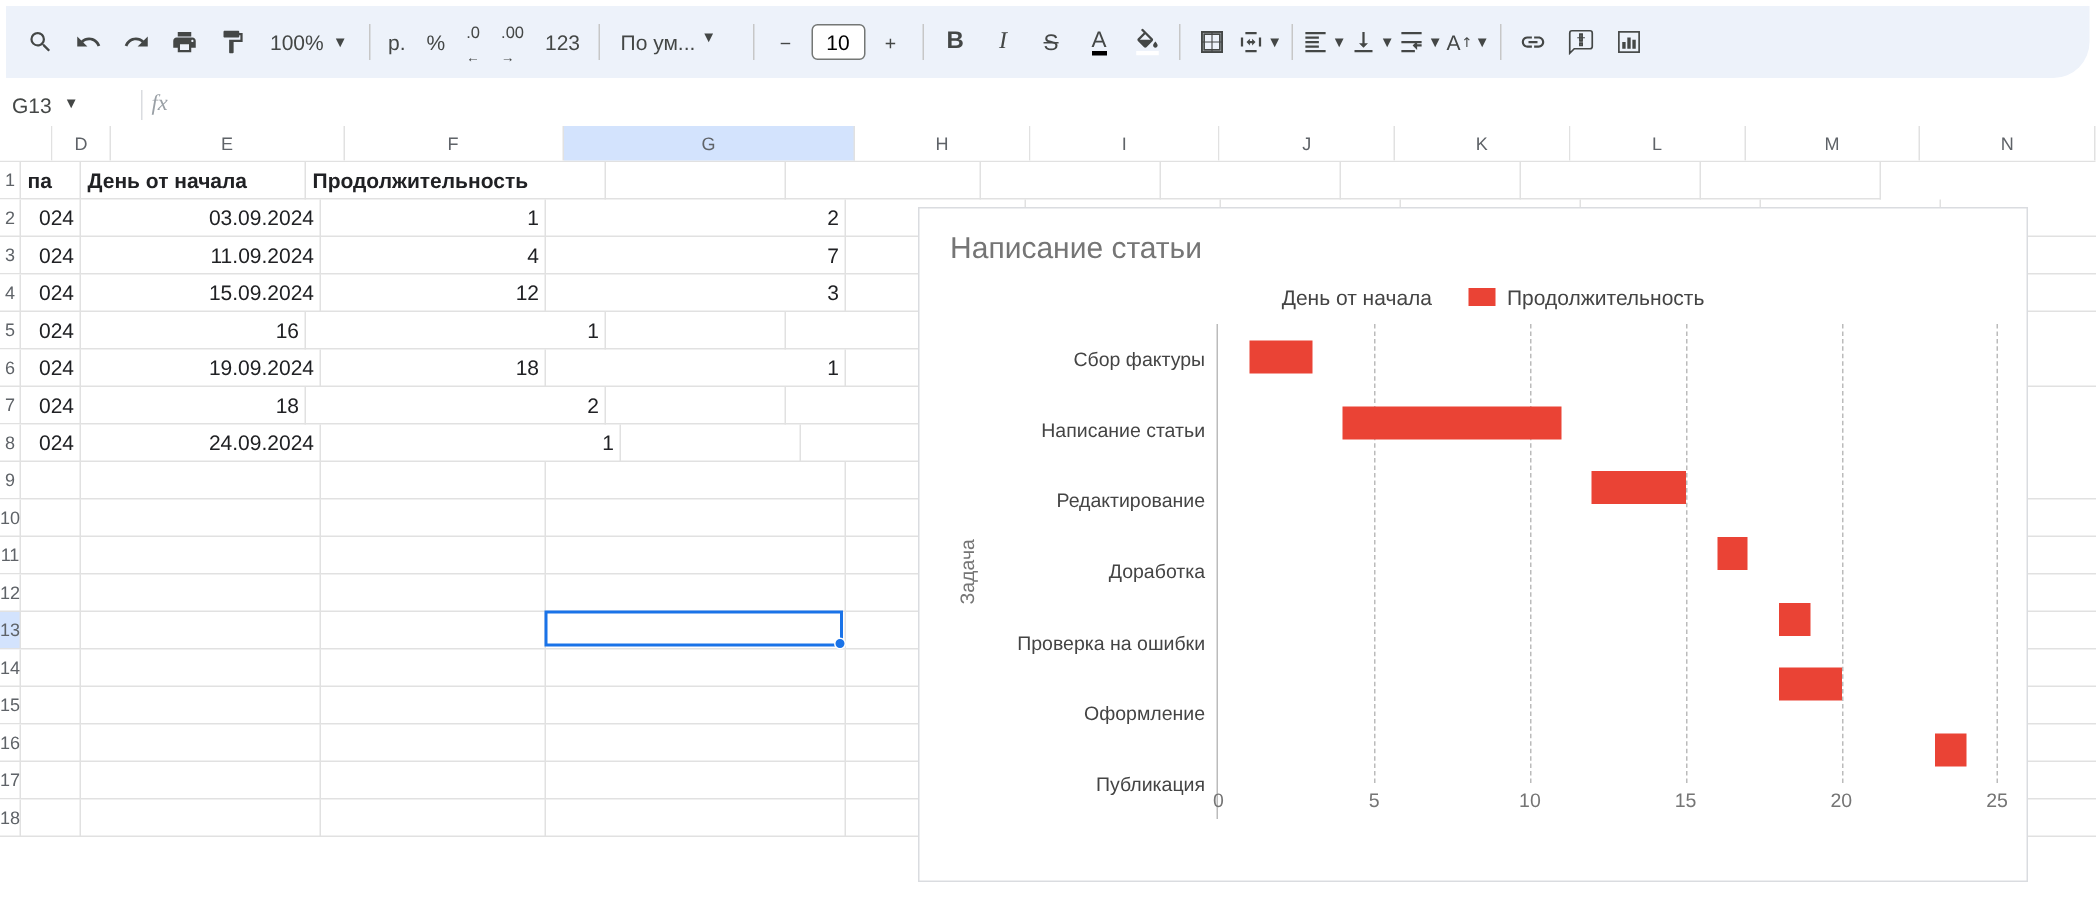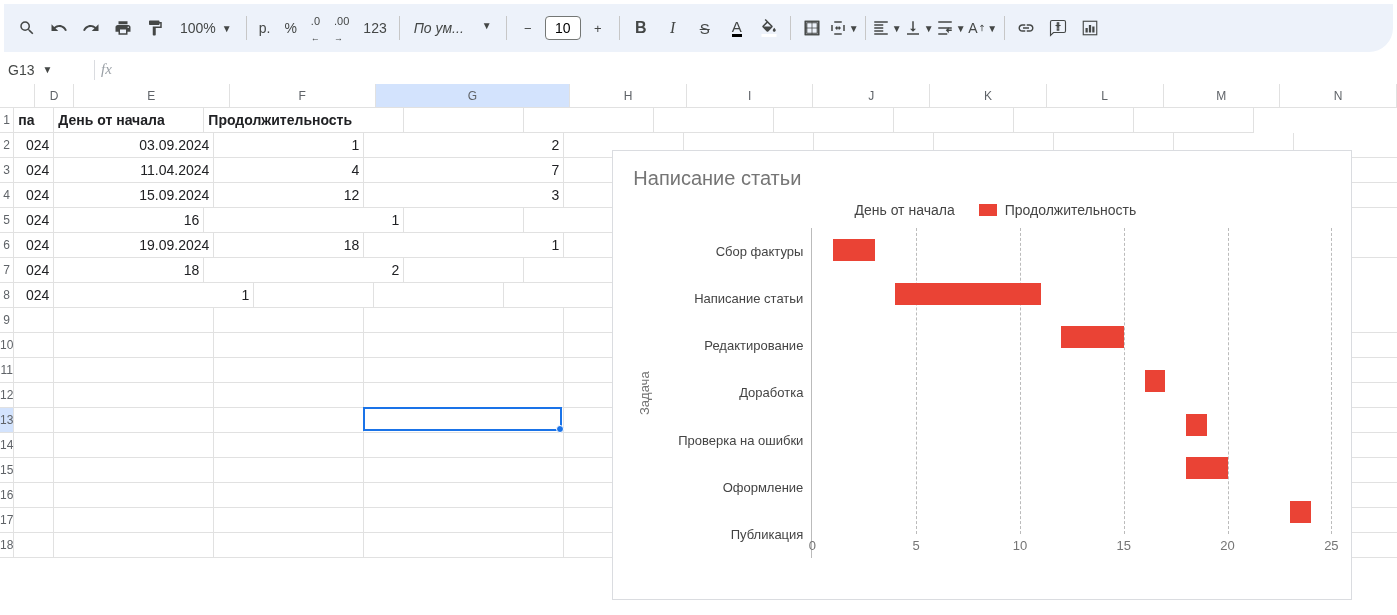--- a/index.html
+++ b/index.html
@@ -4,21 +4,21 @@
 <style>
 * { box-sizing: border-box; margin: 0; padding: 0; }
 body { font-family: Arial, sans-serif; font-size: 13px; color: #202124; background: #fff; overflow: hidden; width: 1397px; height: 615px; }
 
 .toolbar { height: 48px; display: flex; align-items: center; padding: 4px 8px; gap: 2px; background: #edf2fa; border-radius: 0 0 24px 0; margin: 4px; }
 .tool-btn { width: 30px; height: 30px; display: flex; align-items: center; justify-content: center; border-radius: 4px; cursor: pointer; color: #444746; }
 .tool-btn svg { width: 18px; height: 18px; fill: currentColor; }
 .tool-sep { width: 1px; height: 24px; background: #c7c7c7; margin: 0 4px; }
 .zoom { display: flex; align-items: center; gap: 6px; padding: 0 8px; cursor: pointer; font-size: 14px; color: #444746; }
 .fmt-label { padding: 0 6px; font-size: 14px; color: #444746; cursor: pointer; }
-.font-sel { display: flex; align-items: flex-start; gap: 18px; padding: 0 8px; cursor: pointer; font-size: 14px; color: #444746; min-width: 90px; font-style: italic; }
+.font-sel { display: flex; align-items: flex-start; gap: 4px; padding: 0 8px; cursor: pointer; font-size: 14px; color: #444746; min-width: 90px; }
 .size-box { display: flex; align-items: center; gap: 2px; }
 .size-input { width: 36px; height: 24px; text-align: center; border: 1px solid #747775; border-radius: 4px; font-size: 14px; background: #fff; }
 .tb-icon-a { font-weight: normal; font-size: 15px; border-bottom: 3px solid #000; line-height: 14px; padding-bottom:0px; }
 .caret { font-size: 10px; color: #444746; }
 
 .ref-bar { height: 28px; display: flex; align-items: center; border-bottom: 1px solid transparent; padding: 0 8px; }
 .cell-ref { width: 80px; font-size: 14px; color: #444746; display: flex; align-items: center; gap: 8px; }
 .fx-sep { width: 1px; height: 20px; background: #dadce0; margin: 0 6px; }
 .fx-icon { font-style: italic; color: #9aa0a6; font-family: serif; font-size: 15px; }
 
@@ -32,21 +32,21 @@
 .row-h { height: 25px; border-right: 1px solid #e1e1e1; border-bottom: 1px solid #e1e1e1; display: flex; align-items: center; justify-content: center; font-size: 12px; color: #5f6368; background: #fff; }
 .row-h.sel { background: #d3e3fd; }
 .cells { position: relative; flex: 1; }
 .row { display: flex; height: 25px; }
 .cell { border-right: 1px solid #e1e1e1; border-bottom: 1px solid #e1e1e1; padding: 2px 4px; font-size: 14px; display: flex; align-items: center; overflow: hidden; white-space: nowrap; }
 .cell.bold { font-weight: bold; }
 .cell.right { justify-content: flex-end; }
 .selected-cell { position: absolute; border: 2px solid #1a73e8; pointer-events: none; }
 .sel-handle { position: absolute; width: 8px; height: 8px; background: #1a73e8; border: 1px solid #fff; border-radius: 50%; bottom: -4px; right: -4px; }
 
-.chart-overlay { position: absolute; left: 598px; top: 30px; width: 740px; height: 450px; background: #fff; border: 1px solid #dadce0; padding: 16px 20px 12px 20px; margin-top: 12px; }
+.chart-overlay { position: absolute; left: 598px; top: 30px; width: 740px; height: 450px; background: #fff; border: 1px solid #dadce0; padding: 16px 20px 12px 20px; }
 .chart-title { font-size: 20px; color: #757575; margin-bottom: 12px; }
 .chart-legend { display: flex; justify-content: center; gap: 24px; font-size: 14px; color: #444; margin-bottom: 10px; }
 .leg-item { display: flex; align-items: center; gap: 8px; }
 .leg-sw { width: 18px; height: 12px; }
 .leg-sw.transparent { background: transparent; }
 .leg-sw.red { background: #ea4335; }
 .chart-body { display: flex; height: 330px; }
 .y-axis-label { writing-mode: vertical-rl; transform: rotate(180deg); text-align: center; font-size: 13px; color: #757575; padding: 0 4px; }
 .y-categories { display: flex; flex-direction: column; justify-content: space-around; text-align: right; font-size: 13px; color: #444; padding-right: 8px; width: 155px; }
 .plot { flex: 1; position: relative; border-left: 1px solid #bbb; }
@@ -254,21 +254,21 @@
           <div class="cell" style="width: 120px;"></div>
           <div class="cell" style="width: 130px;"></div>
           <div class="cell" style="width: 120px;"></div>
           <div class="cell" style="width: 120px;"></div>
           <div class="cell" style="width: 120px;"></div>
           <div class="cell" style="width: 120px;"></div>
           <div class="cell" style="width: 120px;"></div>
         </div>
         <div class="row">
           <div class="cell right" style="width: 40px;">024</div>
-          <div class="cell right" style="width: 160px;">11.04.2024</div>
+          <div class="cell right" style="width: 160px;">11.09.2024</div>
           <div class="cell right" style="width: 150px;">4</div>
           <div class="cell right" style="width: 200px;">7</div>
           <div class="cell" style="width: 120px;"></div>
           <div class="cell" style="width: 130px;"></div>
           <div class="cell" style="width: 120px;"></div>
           <div class="cell" style="width: 120px;"></div>
           <div class="cell" style="width: 120px;"></div>
           <div class="cell" style="width: 120px;"></div>
           <div class="cell" style="width: 120px;"></div>
         </div>
@@ -317,20 +317,21 @@
           <div class="cell" style="width: 120px;"></div>
           <div class="cell" style="width: 130px;"></div>
           <div class="cell" style="width: 120px;"></div>
           <div class="cell" style="width: 120px;"></div>
           <div class="cell" style="width: 120px;"></div>
           <div class="cell" style="width: 120px;"></div>
           <div class="cell" style="width: 120px;"></div>
         </div>
         <div class="row">
           <div class="cell right" style="width: 40px;">024</div>
+          <div class="cell right" style="width: 160px;">24.09.2024</div>
           <div class="cell right" style="width: 200px;">1</div>
           <div class="cell" style="width: 120px;"></div>
           <div class="cell" style="width: 130px;"></div>
           <div class="cell" style="width: 120px;"></div>
           <div class="cell" style="width: 120px;"></div>
           <div class="cell" style="width: 120px;"></div>
           <div class="cell" style="width: 120px;"></div>
           <div class="cell" style="width: 120px;"></div>
         </div>
         <div class="row">

